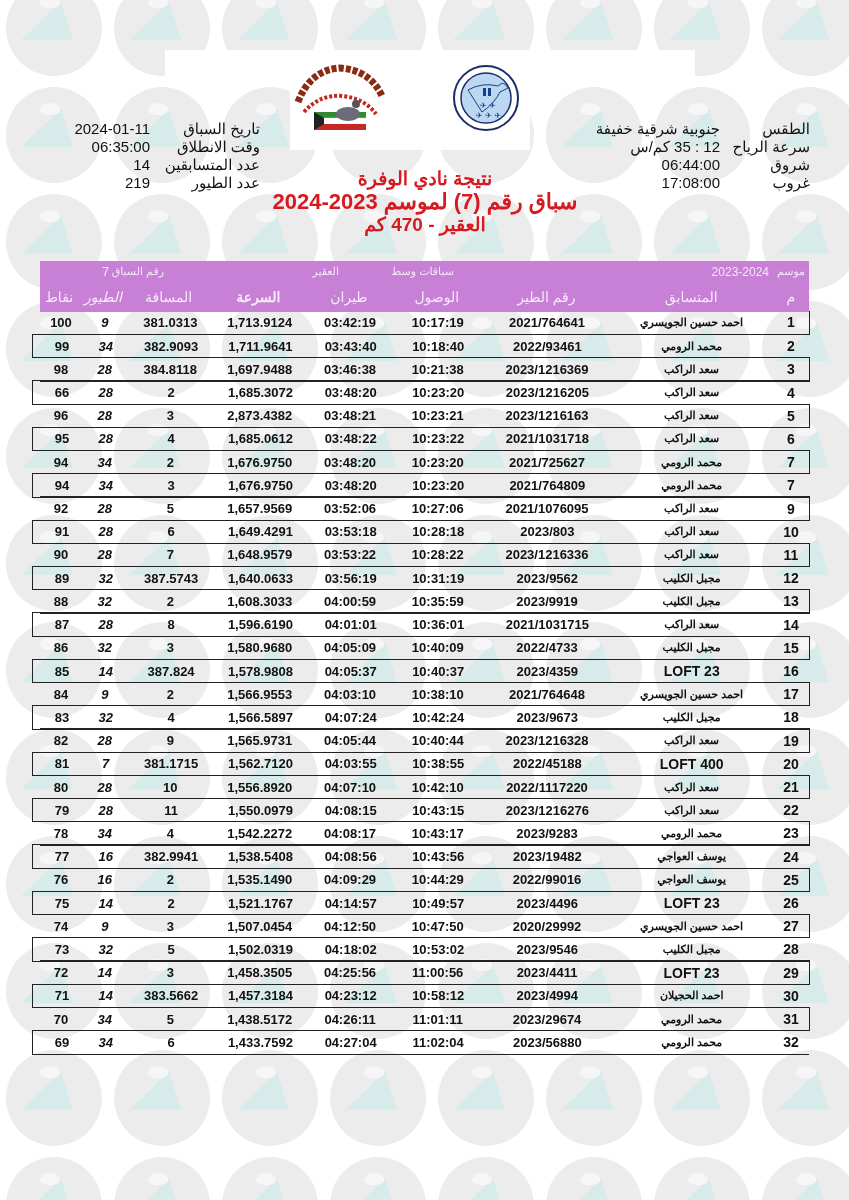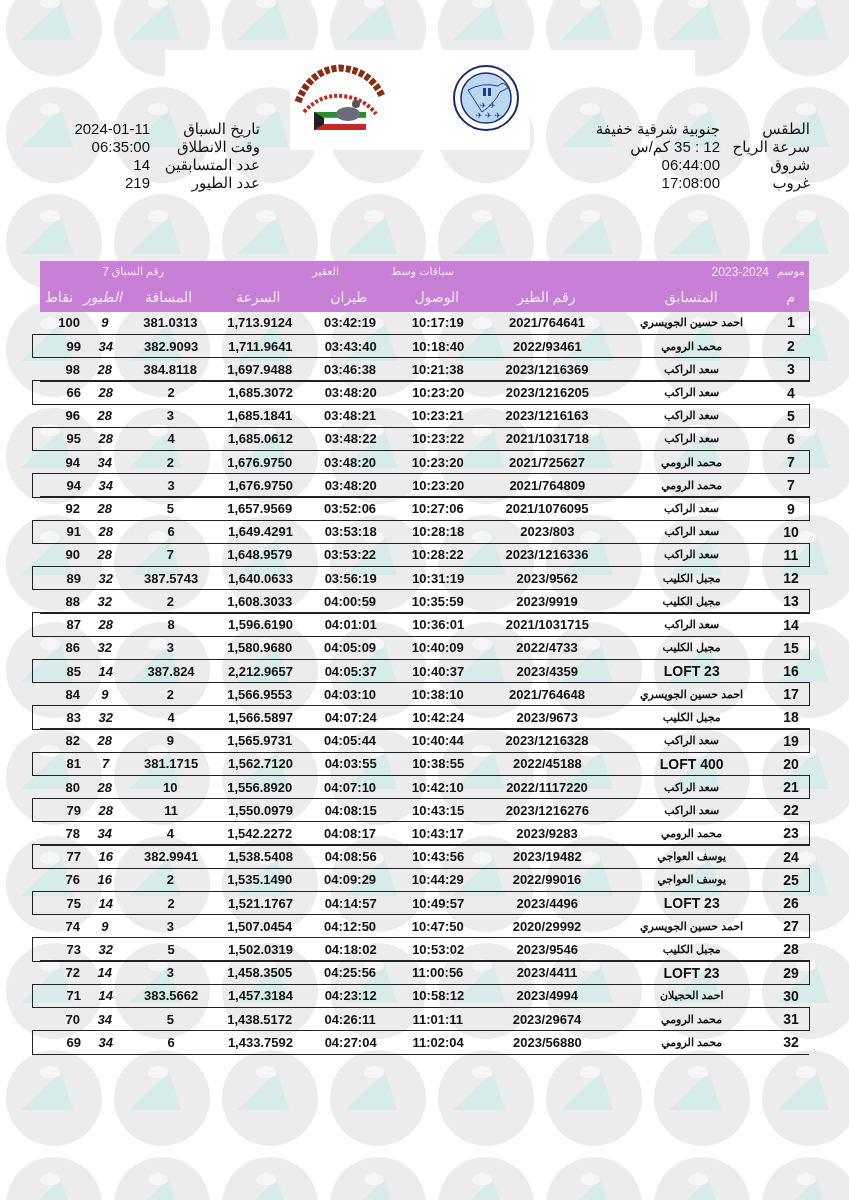--- a/index.html
+++ b/index.html
@@ -66,39 +66,39 @@
   }
   .hdr-top span { position:absolute; top:0; white-space:nowrap; }
   .hdr-cols { position:absolute; top:28px; left:0; right:0; display:flex; font-size:14px; }
   .hdr-cols div { text-align:center; color:#f5ecf7; }
 
   .col-rank  { width:40px; }
   .col-name  { width:180px; }
   .col-ring  { width:140px; }
   .col-arr   { width:102px; }
   .col-fly   { width:92px; }
-  .col-speed { width:108px; }
+  .col-speed { width:108px;font-weight:bold; }
   .col-dist  { width:90px; }
   .col-birds { width:55px;font-style:italic; }
   .col-pts   { width:42px; }
 
   .rows { position:relative; }
   .row {
     display:flex; height:24.5px; align-items:center; font-size:13px; font-weight:bold;
     border-top:1.3px solid #222; border-bottom:1.3px solid #222; box-sizing:border-box;
     margin-top:-1.3px; background:transparent;
   }
   .row.odd { border-right:1.3px solid #222; margin-right:-1px; }
   .row.even { border-left:1.3px solid #222; margin-left:-8px; padding-left:8px; }
   .row.first { border-top:none; }
   .row div { text-align:center; white-space:nowrap; }
   .row .col-rank { text-align:center; font-size:14px; }
   .row .col-name { font-size:11px; }
   .row .col-name.latin { font-size:14px; }
-  .row .col-pts { text-align:right; padding-left:2px; }
+  .row .col-pts { text-align:center; padding-left:2px; }
 
   .footer {
     position:absolute; left:0; width:849px; top:1137px; text-align:center;
     font-size:12px; direction:rtl;
   }
 </style>
 </head>
 <body>
 
 <div class="wm-layer" id="wm-layer">
@@ -256,20 +256,25 @@
     <div class="info-row">
       <span class="lbl">شروق</span>
       <span class="val">06:44:00</span>
     </div>
     <div class="info-row">
       <span class="lbl">غروب</span>
       <span class="val">17:08:00</span>
     </div>
   </div>
 
+  <div class="titles">
+    <div class="t1">نتيجة نادي الوفرة</div>
+    <div class="t2">سباق رقم (7) لموسم 2023-2024</div>
+    <div class="t3">العقير - 470 كم</div>
+  </div>
 
   <div class="tbl">
     <div class="hdr">
       <div class="hdr-top">
         <span style="right:4px;">موسم</span>
         <span style="right:40px; font-size:12px;">2023-2024</span>
         <span style="right:355px;">سباقات وسط</span>
         <span style="right:470px;">العقير</span>
         <span style="right:645px;">رقم السباق</span>
         <span style="right:700px; font-size:12px;">7</span>
@@ -330,21 +335,21 @@
           <div class="col-dist">2</div>
           <div class="col-birds">28</div>
           <div class="col-pts">66</div>
         </div>
         <div class="row odd">
           <div class="col-rank">5</div>
           <div class="col-name">سعد الراكب</div>
           <div class="col-ring">2023/1216163</div>
           <div class="col-arr">10:23:21</div>
           <div class="col-fly">03:48:21</div>
-          <div class="col-speed">1,685.1841</div>
+          <div class="col-speed">2,873.4382</div>
           <div class="col-dist">3</div>
           <div class="col-birds">28</div>
           <div class="col-pts">96</div>
         </div>
         <div class="row even">
           <div class="col-rank">6</div>
           <div class="col-name">سعد الراكب</div>
           <div class="col-ring">2021/1031718</div>
           <div class="col-arr">10:23:22</div>
           <div class="col-fly">03:48:22</div>
@@ -451,21 +456,21 @@
           <div class="col-dist">3</div>
           <div class="col-birds">32</div>
           <div class="col-pts">86</div>
         </div>
         <div class="row even">
           <div class="col-rank">16</div>
           <div class="col-name latin">LOFT 23</div>
           <div class="col-ring">2023/4359</div>
           <div class="col-arr">10:40:37</div>
           <div class="col-fly">04:05:37</div>
-          <div class="col-speed">2,212.9657</div>
+          <div class="col-speed">1,578.9808</div>
           <div class="col-dist">387.824</div>
           <div class="col-birds">14</div>
           <div class="col-pts">85</div>
         </div>
         <div class="row odd">
           <div class="col-rank">17</div>
           <div class="col-name">احمد حسين الجويسري</div>
           <div class="col-ring">2021/764648</div>
           <div class="col-arr">10:38:10</div>
           <div class="col-fly">04:03:10</div>

